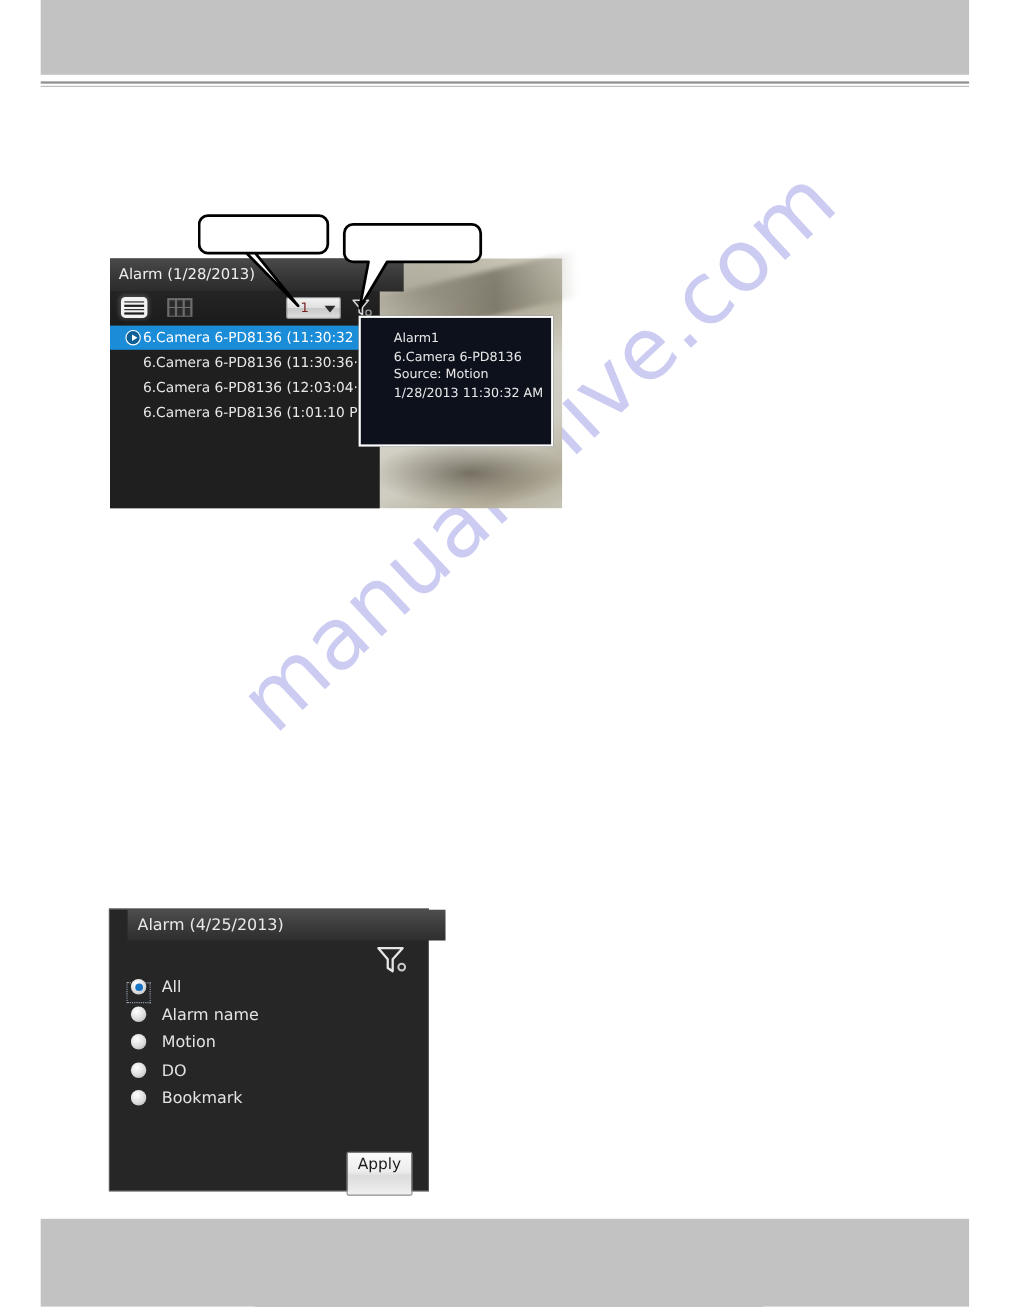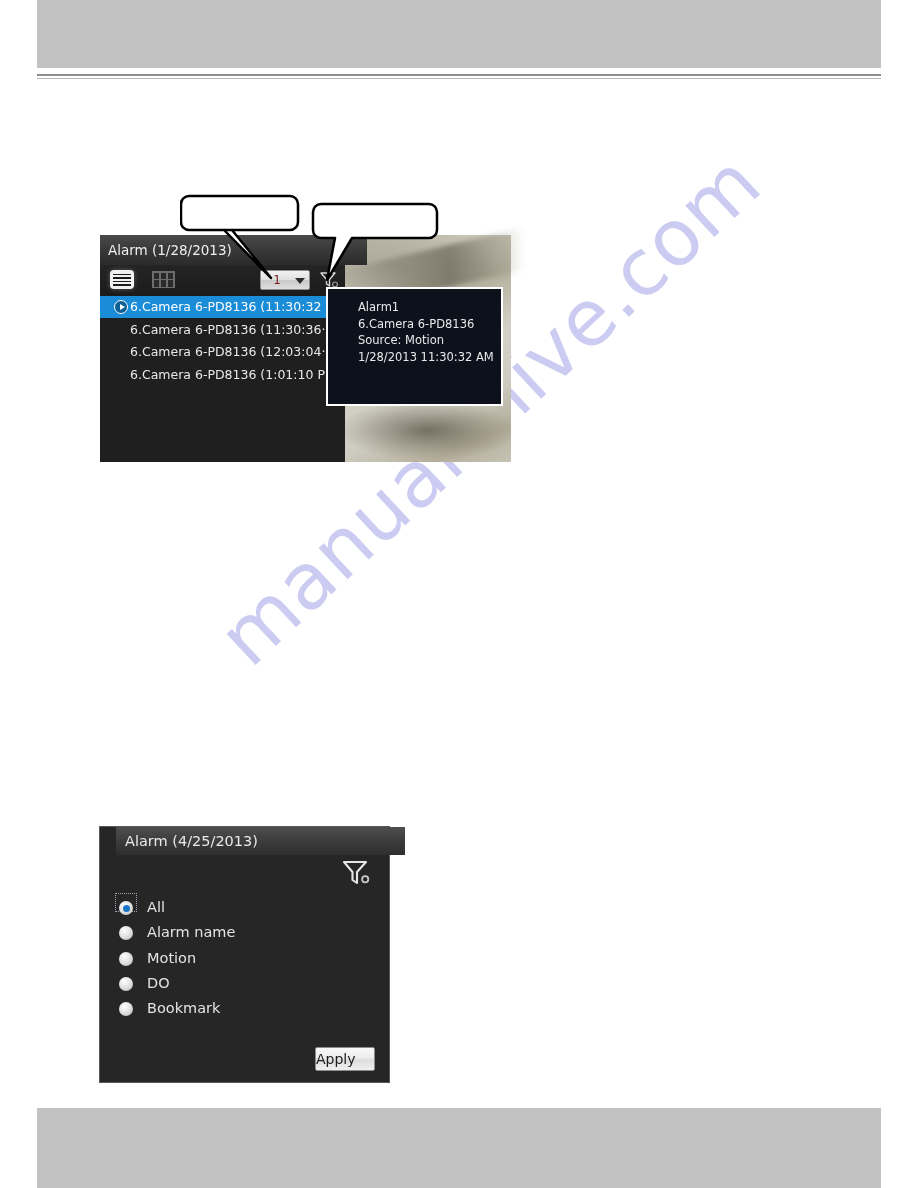--- a/index.html
+++ b/index.html
@@ -276,21 +276,21 @@
   }
   .fig2-options {
     position: absolute;
     left: 16px; top: 63px;
     width: 260px;
   }
   .radio-row {
     position: relative;
     height: 25.2px;
     display: flex;
-    align-items: flex-end;
+    align-items: flex-start;
   }
   .radio-dot {
     position: relative;
     width: 14px; height: 14px;
     border-radius: 50%;
     background: radial-gradient(circle at 38% 32%, #ffffff 0%, #dcdcdc 55%, #a9a9a9 100%);
     flex: 0 0 auto;
     margin-left: 3px;
   }
   .radio-row.checked .radio-dot {
@@ -313,28 +313,29 @@
   }
   .radio-label {
     color: #e3e3e3;
     font-size: 14.5px;
     margin-left: 14px;
     white-space: nowrap;
   }
   .apply-btn {
     position: absolute;
     left: 215px; top: 220px;
-    width: 60px; height: 24px;
+    width: 60px; height: 40px;
     background: linear-gradient(180deg, #fafafa 0%, #ececec 45%, #dcdcdc 55%, #f0f0f0 100%);
     border: 1px solid #8c8c8c;
     border-radius: 2px;
     box-sizing: border-box;
     font-size: 14px;
     color: #1b1b1b;
     line-height: 22px;
+    text-align: center;
     font-family: "DejaVu Sans", "Liberation Sans", sans-serif;
   }
 </style>
 </head>
 <body>
 
 <div class="page-header-band"></div>
 <div class="page-header-rule"></div>
 <div class="page-header-rule2"></div>
 <div class="page-footer-band"></div>

